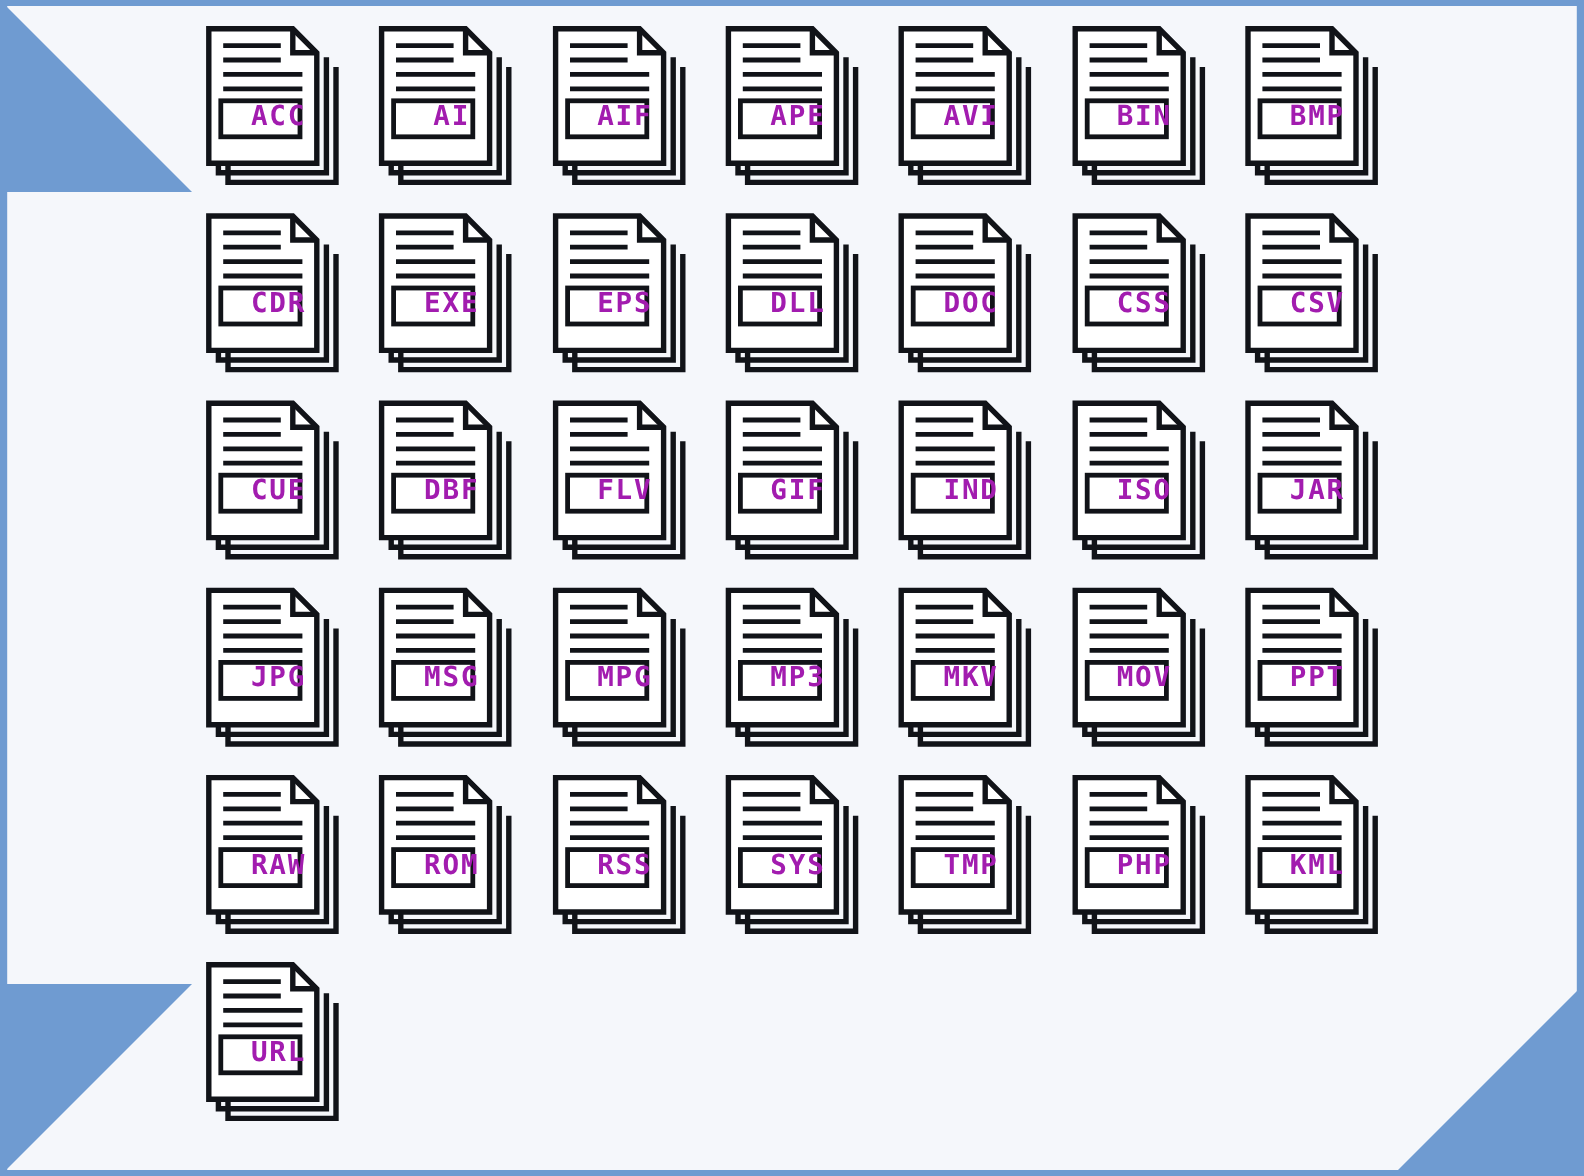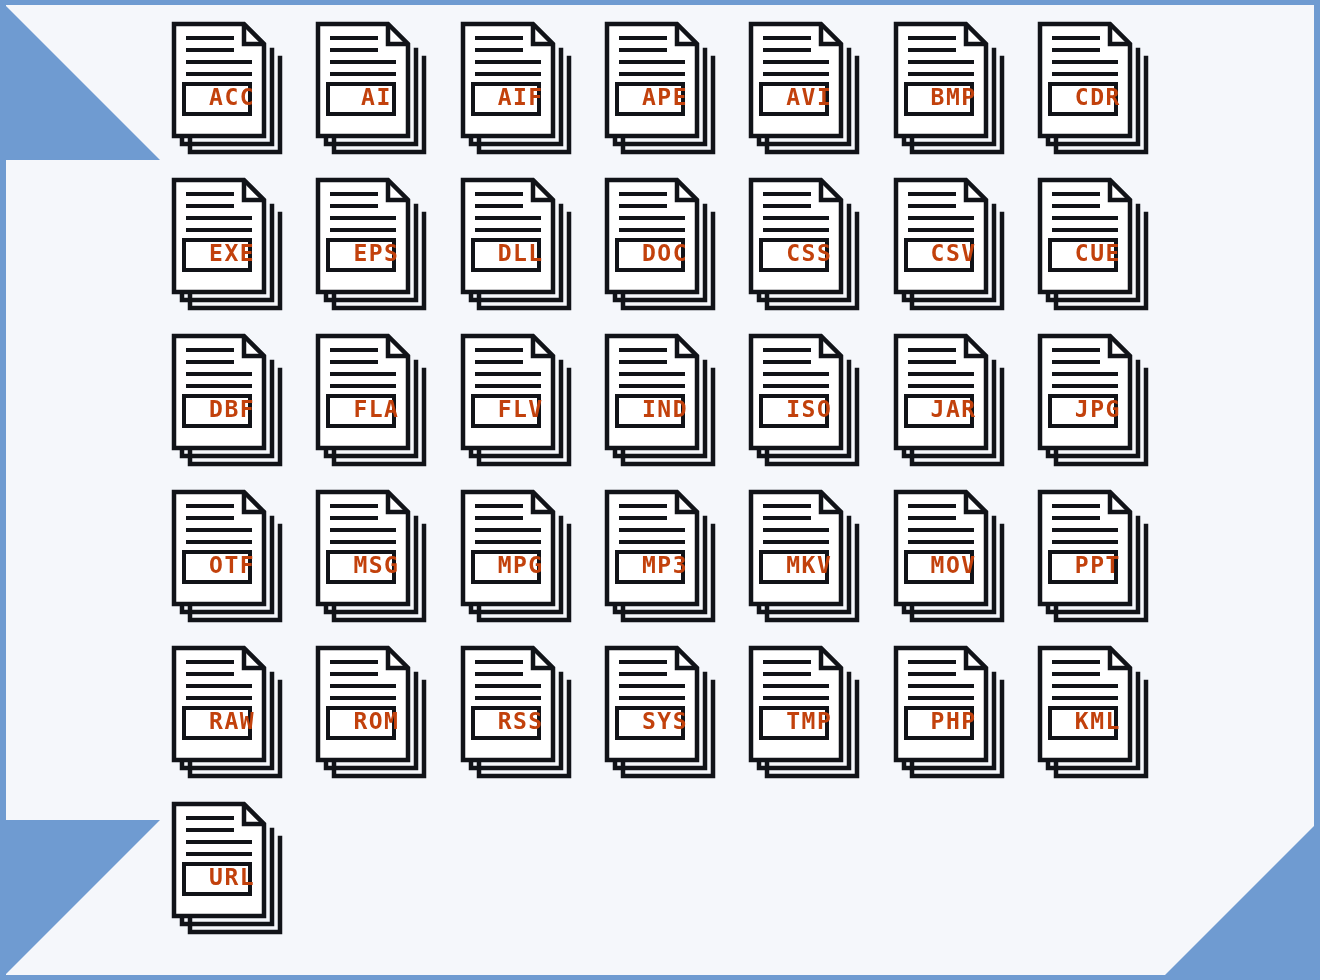--- a/index.html
+++ b/index.html
@@ -85,21 +85,21 @@
   .ext-label {
     position: absolute;
     left: 0;
     right: 0;
     top: 66px;
     text-align: center;
     font-family: "DejaVu Sans Mono", monospace;
     font-size: 23px;
     font-weight: bold;
     letter-spacing: 1.5px;
-    color: #c2410c;
+    color: #a21caf;
     pointer-events: none;
   }
 </style>
 </head>
 <body>
 
 <div id="stage">
   <div class="edge edge-top"></div>
   <div class="edge edge-bottom"></div>
   <div class="edge edge-left"></div>
@@ -233,20 +233,42 @@
 
     <path d="M76 6 L76 26 L96 26" stroke="#111318" stroke-width="4.5" stroke-linejoin="miter" fill="none"></path>
 
     <line x1="18" y1="20" x2="66" y2="20" stroke="#111318" stroke-width="4"></line>
     <line x1="18" y1="32" x2="66" y2="32" stroke="#111318" stroke-width="4"></line>
     <line x1="18" y1="44" x2="84" y2="44" stroke="#111318" stroke-width="4"></line>
     <line x1="18" y1="56" x2="84" y2="56" stroke="#111318" stroke-width="4"></line>
 
     <rect x="16" y="66" width="66" height="30" stroke="#111318" stroke-width="4" fill="#ffffff"></rect>
   </svg>
+          <div class="ext-label">BIN</div>
+        </div>
+      </div>
+      <div class="cell">
+        <div class="icon-wrap">
+  <svg width="128" height="140" viewBox="0 0 128 140" fill="none" xmlns="http://www.w3.org/2000/svg">
+
+    <path d="M22 24 L22 134 L112 134 L112 40" stroke="#111318" stroke-width="4.5" stroke-linecap="square" fill="none"></path>
+
+    <path d="M14 16 L14 126 L104 126 L104 32" stroke="#111318" stroke-width="4.5" stroke-linecap="square" fill="none"></path>
+
+    <path d="M6 6 L76 6 L96 26 L96 118 L6 118 Z" stroke="#111318" stroke-width="4.5" stroke-linejoin="miter" fill="#ffffff"></path>
+
+    <path d="M76 6 L76 26 L96 26" stroke="#111318" stroke-width="4.5" stroke-linejoin="miter" fill="none"></path>
+
+    <line x1="18" y1="20" x2="66" y2="20" stroke="#111318" stroke-width="4"></line>
+    <line x1="18" y1="32" x2="66" y2="32" stroke="#111318" stroke-width="4"></line>
+    <line x1="18" y1="44" x2="84" y2="44" stroke="#111318" stroke-width="4"></line>
+    <line x1="18" y1="56" x2="84" y2="56" stroke="#111318" stroke-width="4"></line>
+
+    <rect x="16" y="66" width="66" height="30" stroke="#111318" stroke-width="4" fill="#ffffff"></rect>
+  </svg>
           <div class="ext-label">BMP</div>
         </div>
       </div>
       <div class="cell">
         <div class="icon-wrap">
   <svg width="128" height="140" viewBox="0 0 128 140" fill="none" xmlns="http://www.w3.org/2000/svg">
 
     <path d="M22 24 L22 134 L112 134 L112 40" stroke="#111318" stroke-width="4.5" stroke-linecap="square" fill="none"></path>
 
     <path d="M14 16 L14 126 L104 126 L104 32" stroke="#111318" stroke-width="4.5" stroke-linecap="square" fill="none"></path>
@@ -453,42 +475,20 @@
 
     <path d="M76 6 L76 26 L96 26" stroke="#111318" stroke-width="4.5" stroke-linejoin="miter" fill="none"></path>
 
     <line x1="18" y1="20" x2="66" y2="20" stroke="#111318" stroke-width="4"></line>
     <line x1="18" y1="32" x2="66" y2="32" stroke="#111318" stroke-width="4"></line>
     <line x1="18" y1="44" x2="84" y2="44" stroke="#111318" stroke-width="4"></line>
     <line x1="18" y1="56" x2="84" y2="56" stroke="#111318" stroke-width="4"></line>
 
     <rect x="16" y="66" width="66" height="30" stroke="#111318" stroke-width="4" fill="#ffffff"></rect>
   </svg>
-          <div class="ext-label">FLA</div>
-        </div>
-      </div>
-      <div class="cell">
-        <div class="icon-wrap">
-  <svg width="128" height="140" viewBox="0 0 128 140" fill="none" xmlns="http://www.w3.org/2000/svg">
-
-    <path d="M22 24 L22 134 L112 134 L112 40" stroke="#111318" stroke-width="4.5" stroke-linecap="square" fill="none"></path>
-
-    <path d="M14 16 L14 126 L104 126 L104 32" stroke="#111318" stroke-width="4.5" stroke-linecap="square" fill="none"></path>
-
-    <path d="M6 6 L76 6 L96 26 L96 118 L6 118 Z" stroke="#111318" stroke-width="4.5" stroke-linejoin="miter" fill="#ffffff"></path>
-
-    <path d="M76 6 L76 26 L96 26" stroke="#111318" stroke-width="4.5" stroke-linejoin="miter" fill="none"></path>
-
-    <line x1="18" y1="20" x2="66" y2="20" stroke="#111318" stroke-width="4"></line>
-    <line x1="18" y1="32" x2="66" y2="32" stroke="#111318" stroke-width="4"></line>
-    <line x1="18" y1="44" x2="84" y2="44" stroke="#111318" stroke-width="4"></line>
-    <line x1="18" y1="56" x2="84" y2="56" stroke="#111318" stroke-width="4"></line>
-
-    <rect x="16" y="66" width="66" height="30" stroke="#111318" stroke-width="4" fill="#ffffff"></rect>
-  </svg>
           <div class="ext-label">FLV</div>
         </div>
       </div>
       <div class="cell">
         <div class="icon-wrap">
   <svg width="128" height="140" viewBox="0 0 128 140" fill="none" xmlns="http://www.w3.org/2000/svg">
 
     <path d="M22 24 L22 134 L112 134 L112 40" stroke="#111318" stroke-width="4.5" stroke-linecap="square" fill="none"></path>
 
     <path d="M14 16 L14 126 L104 126 L104 32" stroke="#111318" stroke-width="4.5" stroke-linecap="square" fill="none"></path>
@@ -497,20 +497,42 @@
 
     <path d="M76 6 L76 26 L96 26" stroke="#111318" stroke-width="4.5" stroke-linejoin="miter" fill="none"></path>
 
     <line x1="18" y1="20" x2="66" y2="20" stroke="#111318" stroke-width="4"></line>
     <line x1="18" y1="32" x2="66" y2="32" stroke="#111318" stroke-width="4"></line>
     <line x1="18" y1="44" x2="84" y2="44" stroke="#111318" stroke-width="4"></line>
     <line x1="18" y1="56" x2="84" y2="56" stroke="#111318" stroke-width="4"></line>
 
     <rect x="16" y="66" width="66" height="30" stroke="#111318" stroke-width="4" fill="#ffffff"></rect>
   </svg>
+          <div class="ext-label">GIF</div>
+        </div>
+      </div>
+      <div class="cell">
+        <div class="icon-wrap">
+  <svg width="128" height="140" viewBox="0 0 128 140" fill="none" xmlns="http://www.w3.org/2000/svg">
+
+    <path d="M22 24 L22 134 L112 134 L112 40" stroke="#111318" stroke-width="4.5" stroke-linecap="square" fill="none"></path>
+
+    <path d="M14 16 L14 126 L104 126 L104 32" stroke="#111318" stroke-width="4.5" stroke-linecap="square" fill="none"></path>
+
+    <path d="M6 6 L76 6 L96 26 L96 118 L6 118 Z" stroke="#111318" stroke-width="4.5" stroke-linejoin="miter" fill="#ffffff"></path>
+
+    <path d="M76 6 L76 26 L96 26" stroke="#111318" stroke-width="4.5" stroke-linejoin="miter" fill="none"></path>
+
+    <line x1="18" y1="20" x2="66" y2="20" stroke="#111318" stroke-width="4"></line>
+    <line x1="18" y1="32" x2="66" y2="32" stroke="#111318" stroke-width="4"></line>
+    <line x1="18" y1="44" x2="84" y2="44" stroke="#111318" stroke-width="4"></line>
+    <line x1="18" y1="56" x2="84" y2="56" stroke="#111318" stroke-width="4"></line>
+
+    <rect x="16" y="66" width="66" height="30" stroke="#111318" stroke-width="4" fill="#ffffff"></rect>
+  </svg>
           <div class="ext-label">IND</div>
         </div>
       </div>
       <div class="cell">
         <div class="icon-wrap">
   <svg width="128" height="140" viewBox="0 0 128 140" fill="none" xmlns="http://www.w3.org/2000/svg">
 
     <path d="M22 24 L22 134 L112 134 L112 40" stroke="#111318" stroke-width="4.5" stroke-linecap="square" fill="none"></path>
 
     <path d="M14 16 L14 126 L104 126 L104 32" stroke="#111318" stroke-width="4.5" stroke-linecap="square" fill="none"></path>
@@ -564,42 +586,20 @@
     <path d="M76 6 L76 26 L96 26" stroke="#111318" stroke-width="4.5" stroke-linejoin="miter" fill="none"></path>
 
     <line x1="18" y1="20" x2="66" y2="20" stroke="#111318" stroke-width="4"></line>
     <line x1="18" y1="32" x2="66" y2="32" stroke="#111318" stroke-width="4"></line>
     <line x1="18" y1="44" x2="84" y2="44" stroke="#111318" stroke-width="4"></line>
     <line x1="18" y1="56" x2="84" y2="56" stroke="#111318" stroke-width="4"></line>
 
     <rect x="16" y="66" width="66" height="30" stroke="#111318" stroke-width="4" fill="#ffffff"></rect>
   </svg>
           <div class="ext-label">JPG</div>
-        </div>
-      </div>
-      <div class="cell">
-        <div class="icon-wrap">
-  <svg width="128" height="140" viewBox="0 0 128 140" fill="none" xmlns="http://www.w3.org/2000/svg">
-
-    <path d="M22 24 L22 134 L112 134 L112 40" stroke="#111318" stroke-width="4.5" stroke-linecap="square" fill="none"></path>
-
-    <path d="M14 16 L14 126 L104 126 L104 32" stroke="#111318" stroke-width="4.5" stroke-linecap="square" fill="none"></path>
-
-    <path d="M6 6 L76 6 L96 26 L96 118 L6 118 Z" stroke="#111318" stroke-width="4.5" stroke-linejoin="miter" fill="#ffffff"></path>
-
-    <path d="M76 6 L76 26 L96 26" stroke="#111318" stroke-width="4.5" stroke-linejoin="miter" fill="none"></path>
-
-    <line x1="18" y1="20" x2="66" y2="20" stroke="#111318" stroke-width="4"></line>
-    <line x1="18" y1="32" x2="66" y2="32" stroke="#111318" stroke-width="4"></line>
-    <line x1="18" y1="44" x2="84" y2="44" stroke="#111318" stroke-width="4"></line>
-    <line x1="18" y1="56" x2="84" y2="56" stroke="#111318" stroke-width="4"></line>
-
-    <rect x="16" y="66" width="66" height="30" stroke="#111318" stroke-width="4" fill="#ffffff"></rect>
-  </svg>
-          <div class="ext-label">OTF</div>
         </div>
       </div>
       <div class="cell">
         <div class="icon-wrap">
   <svg width="128" height="140" viewBox="0 0 128 140" fill="none" xmlns="http://www.w3.org/2000/svg">
 
     <path d="M22 24 L22 134 L112 134 L112 40" stroke="#111318" stroke-width="4.5" stroke-linecap="square" fill="none"></path>
 
     <path d="M14 16 L14 126 L104 126 L104 32" stroke="#111318" stroke-width="4.5" stroke-linecap="square" fill="none"></path>
 

